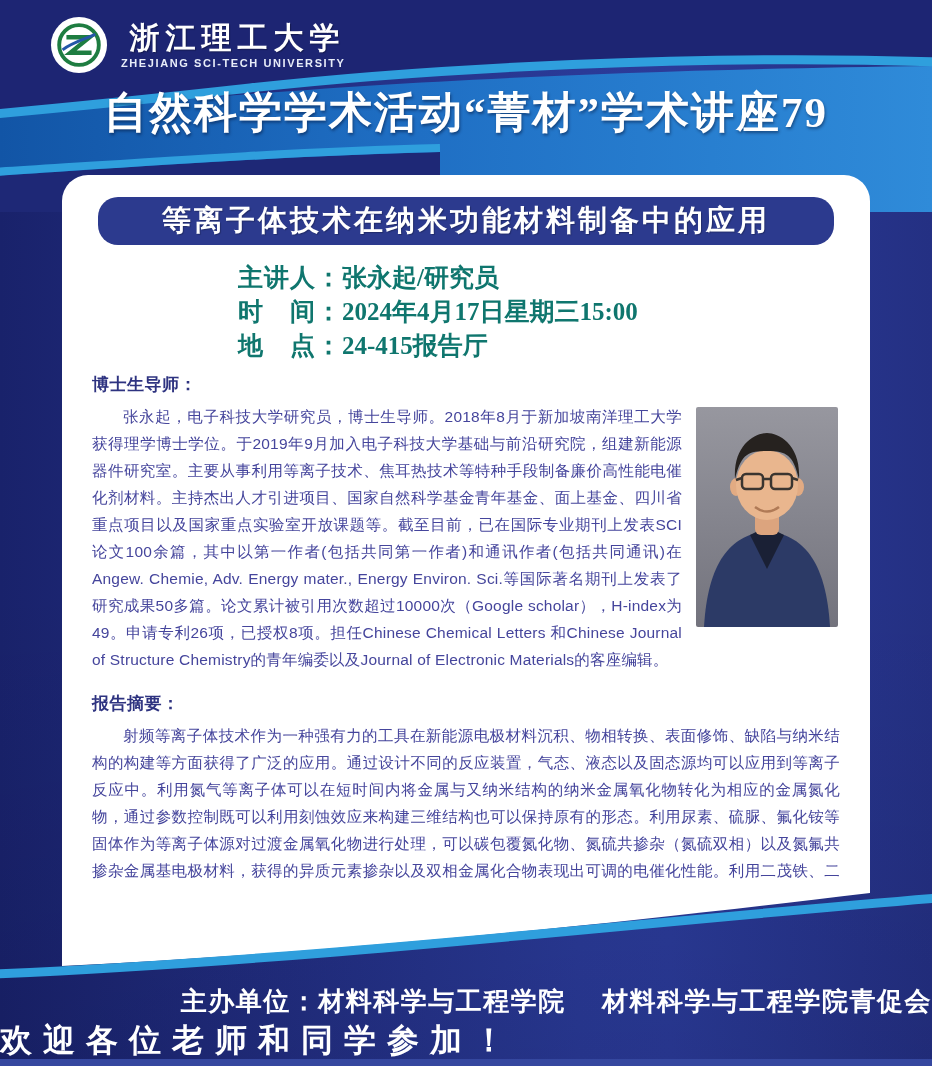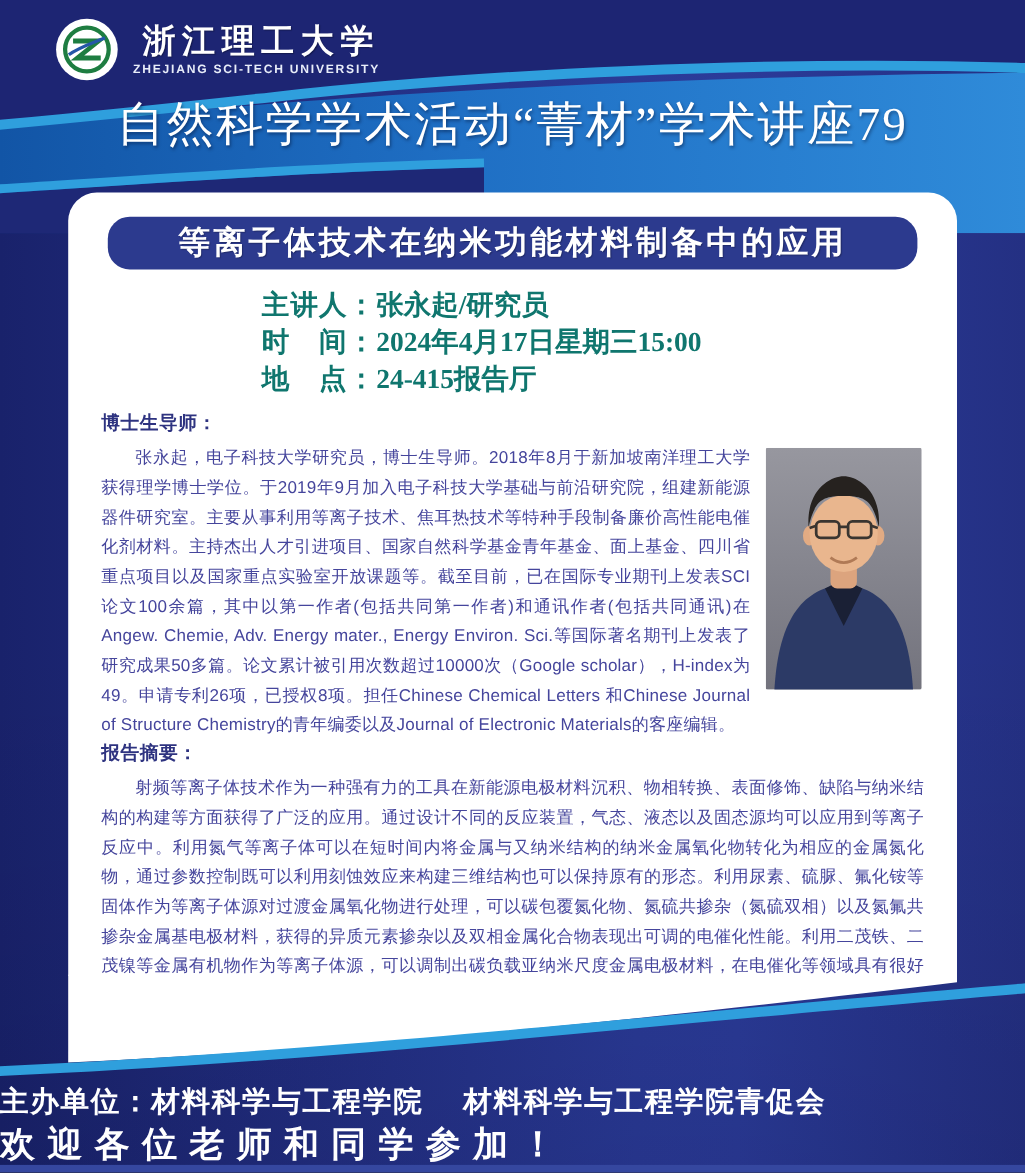--- a/index.html
+++ b/index.html
@@ -11,21 +11,21 @@
       linear-gradient(to right, #19226b 0%, #202b7c 22%, #2a3a97 62%, #2b3b99 72%, #243083 100%);
   }
   svg{display:block;}
   .top-art{position:absolute; top:0; left:0; z-index:1;}
   .logo-block{position:absolute; top:16px; left:50px; z-index:3; display:flex; align-items:center; gap:13px;text-align:right;}
   .logo-text{display:flex; flex-direction:column;}
   .logo-cn{color:#ffffff; font-family:"Liberation Serif", serif; font-weight:700; font-size:30px; letter-spacing:6px; line-height:34px; text-shadow:1px 1px 1px rgba(0,0,0,.3);}
   .logo-en{color:#e8edf9; font-size:11px; font-weight:700; letter-spacing:1.6px; margin-top:2px;}
   .series-title{
     position:absolute; top:84px; left:0; width:100%; z-index:3; text-align:center;
-    color:#ffffff; font-family:"Liberation Serif", serif; font-weight:400; font-size:43px;
+    color:#ffffff; font-family:"Liberation Serif", serif; font-weight:700; font-size:43px;
     letter-spacing:2px; text-shadow:1px 2px 3px rgba(0,10,40,.45); white-space:nowrap;
   }
   .card{
     position:absolute; left:62px; top:175px; width:808px; height:712px; z-index:2;
     background:#ffffff; border-radius:26px 26px 0 0; overflow:hidden;
   }
   .lecture-banner{
     margin:22px 36px 0 36px; height:48px; border-radius:20px; background:#2c3a8e;
     display:flex; align-items:center; justify-content:center;
     color:#ffffff; font-family:"Liberation Serif", serif; font-weight:700; font-size:29px;
@@ -33,29 +33,29 @@
   }
   .info-block{margin:16px 0 0 176px; font-family:"Liberation Serif", serif; font-weight:700; color:#0f766e;}
   .info-row{font-size:25px; line-height:34px; white-space:nowrap;}
   .info-label{letter-spacing:1px;}
   .section{margin:10px 30px 0 30px;}
   .section-heading{font-size:17px; font-weight:700; color:#2e3380; letter-spacing:.5px; margin-bottom:7px;}
   .body-text{
     font-size:15.5px; line-height:27px; color:#45459c; text-align:justify;
     text-indent:2em; letter-spacing:.2px; margin:0;
   }
-  .abstract-section{clear:both; margin-top:0;}
+  .abstract-section{clear:both; margin-top:19px;}
   .abstract-text{white-space:pre-line;}
   .speaker-photo{
     float:right; width:142px; height:220px; margin:4px 2px 8px 14px;
     border-radius:2px; overflow:hidden;
   }
   .bottom-art{position:absolute; left:0; top:886px; z-index:2;}
   .footer-org{
-    position:absolute; top:984px; left:0; width:100%; z-index:3; text-align:left;
+    position:absolute; top:984px; left:0; width:100%; z-index:3; text-align:right;
     color:#ffffff; font-weight:700; font-size:26px; letter-spacing:1.5px; white-space:nowrap;
   }
   .footer-welcome{
     position:absolute; top:1019px; left:0; width:100%; z-index:3; text-align:left;
     color:#ffffff; font-weight:700; font-size:32px; letter-spacing:11px; white-space:nowrap;
   }
   .bottom-strip{position:absolute; bottom:0; left:0; width:100%; height:7px; background:#35479f; z-index:4;}
 </style>
 </head>
 <body>

